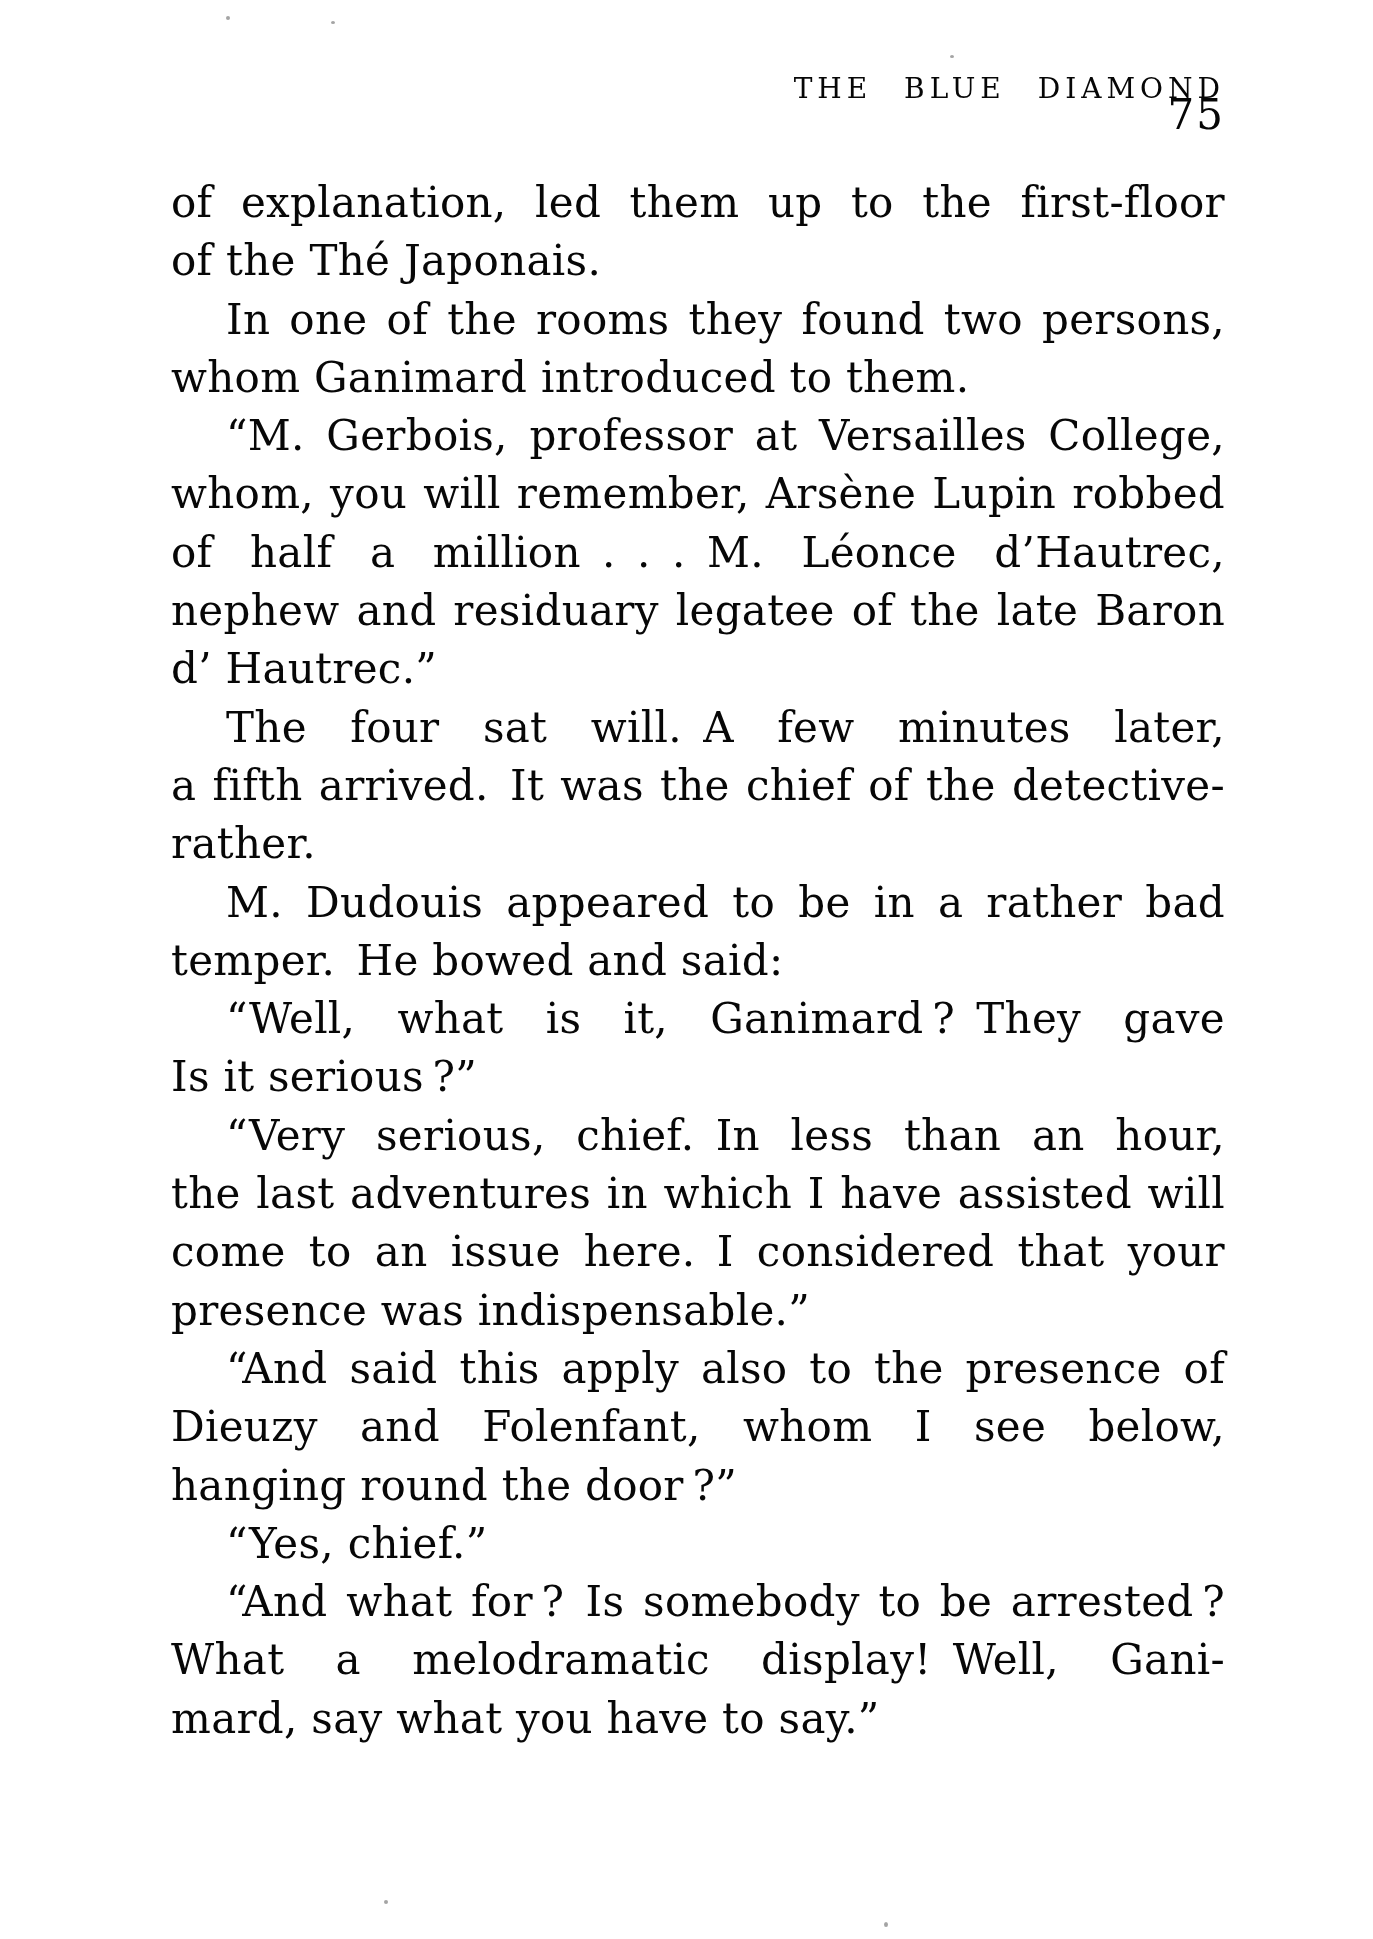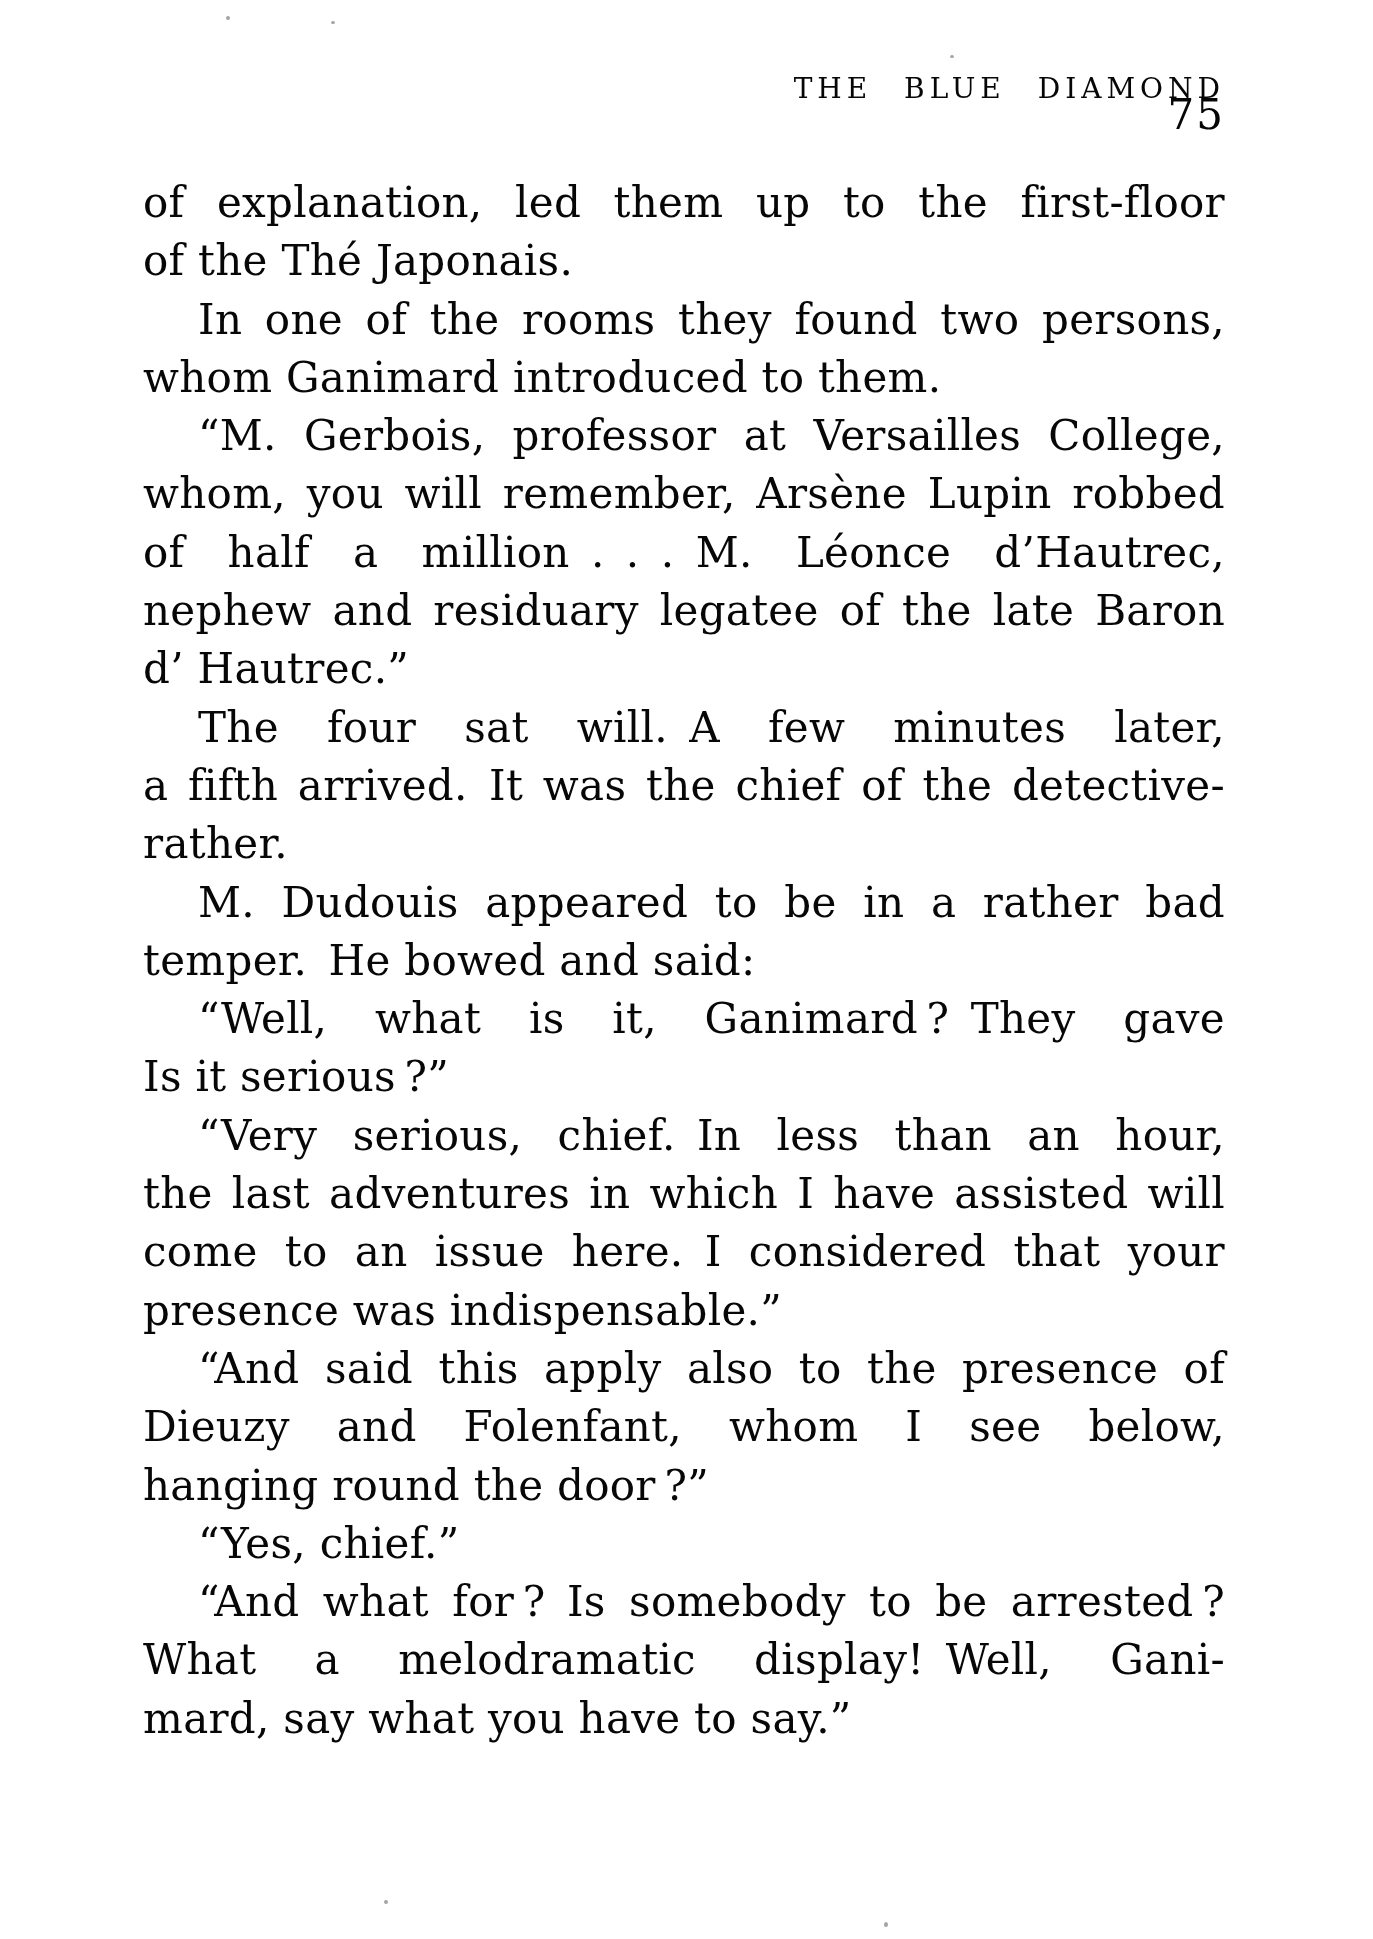--- a/index.html
+++ b/index.html
@@ -45,20 +45,21 @@
   }
   .line {
     font-size: 42px;
     line-height: 58.3px;
     height: 58.3px;
     letter-spacing: 0.3px;
     text-align: justify;
     text-align-last: justify;
     white-space: normal;
     overflow: visible;
+    margin-left: 28px;
   }
   .line.end {
     text-align-last: left;
   }
   .line.indent {
     text-indent: 55px;
   }
   .speck {
     position: absolute;
     background: #5a5a5a;

